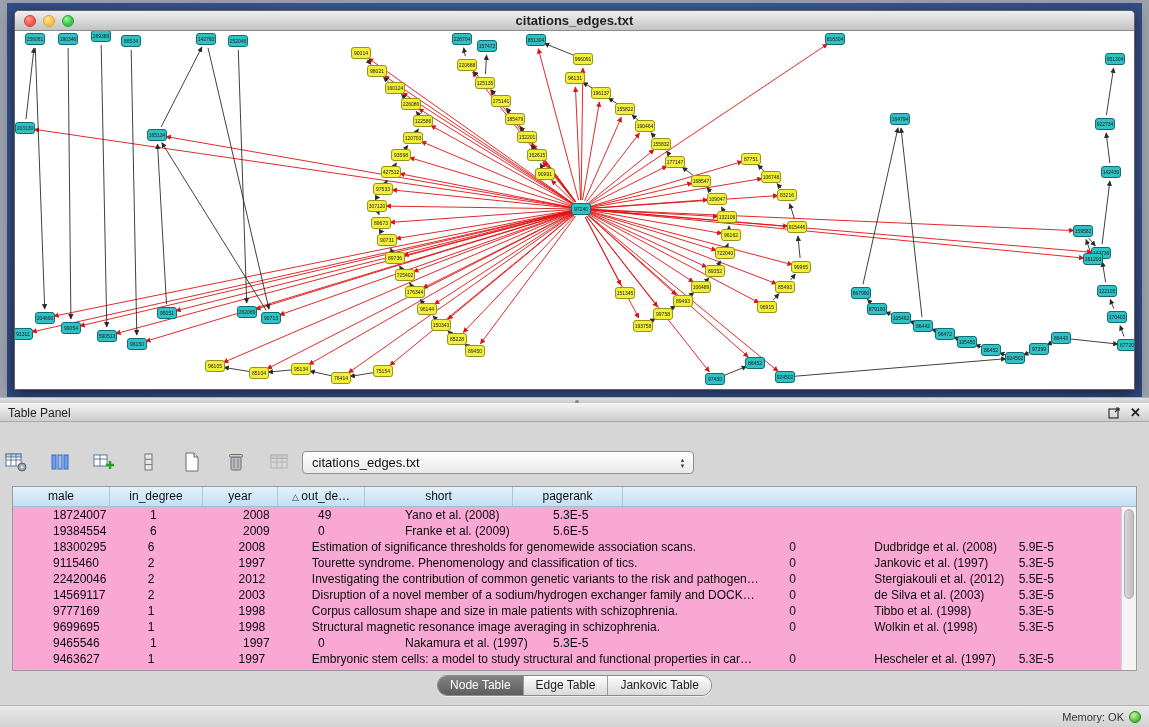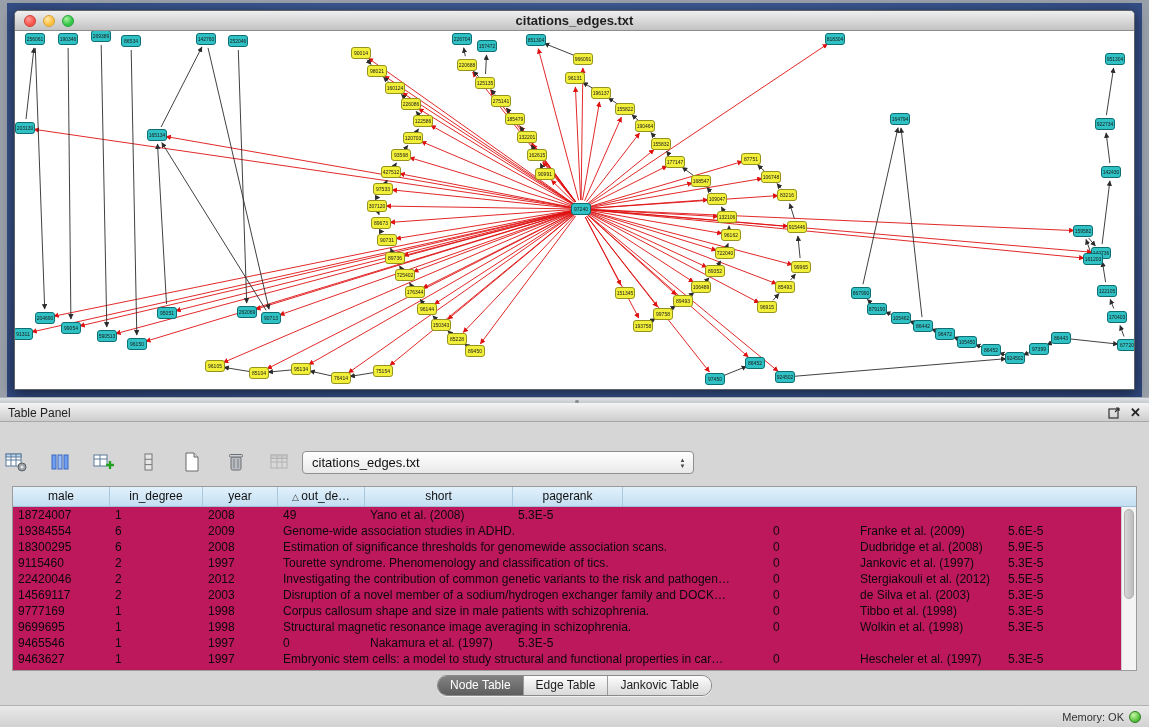--- a/index.html
+++ b/index.html
@@ -56,21 +56,21 @@
              font-size:6px; line-height:6px; }
 
   
   .table { position:absolute; left:12px; top:64px; width:1125px; height:185px; background:#fff;
            border:1px solid #9b9b9b; }
   .thead { display:flex; height:20px; background:linear-gradient(#e2f1fc,#c4dff2);
            border-bottom:1px solid #9fc0d8; }
   .th { font-size:12px; line-height:19px; text-align:center; color:#111;
         border-right:1px solid #a9c7dc; overflow:hidden; white-space:nowrap; }
   .tri { font-size:9px; color:#333; }
-  .tbody { position:absolute; left:0; top:20px; right:15px; bottom:0; overflow:hidden; background:#be185d; }
+  .tbody { position:absolute; left:0; top:20px; right:15px; bottom:0; overflow:hidden; background:#f9a8d4;padding-left:35px; }
   .tr { display:flex; height:16px; }
   .td { font-size:12px; line-height:16px; color:#0a0a0a; padding:0 5px;
         overflow:hidden; white-space:nowrap; }
   .td.c { text-align:left; }
   .vscroll { position:absolute; right:0; top:20px; bottom:0; width:15px; background:#f4f4f4;
              border-left:1px solid #cfcfcf; }
   .vthumb { position:absolute; left:2px; top:2px; width:10px; height:90px; border-radius:6px;
             background:linear-gradient(90deg,#d7d7d7,#bdbdbd); border:1px solid #b0b0b0; }
 
   
@@ -485,21 +485,20 @@
               <div class="td" style="width: 93px;">1</div>
               <div class="td" style="width: 75px;">2008</div>
               <div class="td" style="width: 87px;">49</div>
               <div class="td c" style="width: 148px;">Yano et al. (2008)</div>
               <div class="td" style="width: 110px;">5.3E-5</div>
             </div>
             <div class="tr">
               <div class="td" style="width: 97px;">19384554</div>
               <div class="td" style="width: 93px;">6</div>
               <div class="td" style="width: 75px;">2009</div>
-              <div class="td" style="width: 490px;">Genome-wide association studies in ADHD.</div>
               <div class="td" style="width: 87px;">0</div>
               <div class="td c" style="width: 148px;">Franke et al. (2009)</div>
               <div class="td" style="width: 110px;">5.6E-5</div>
             </div>
             <div class="tr">
               <div class="td" style="width: 97px;">18300295</div>
               <div class="td" style="width: 93px;">6</div>
               <div class="td" style="width: 75px;">2008</div>
               <div class="td" style="width: 490px;">Estimation of significance thresholds for genomewide association scans.</div>
               <div class="td" style="width: 87px;">0</div>

